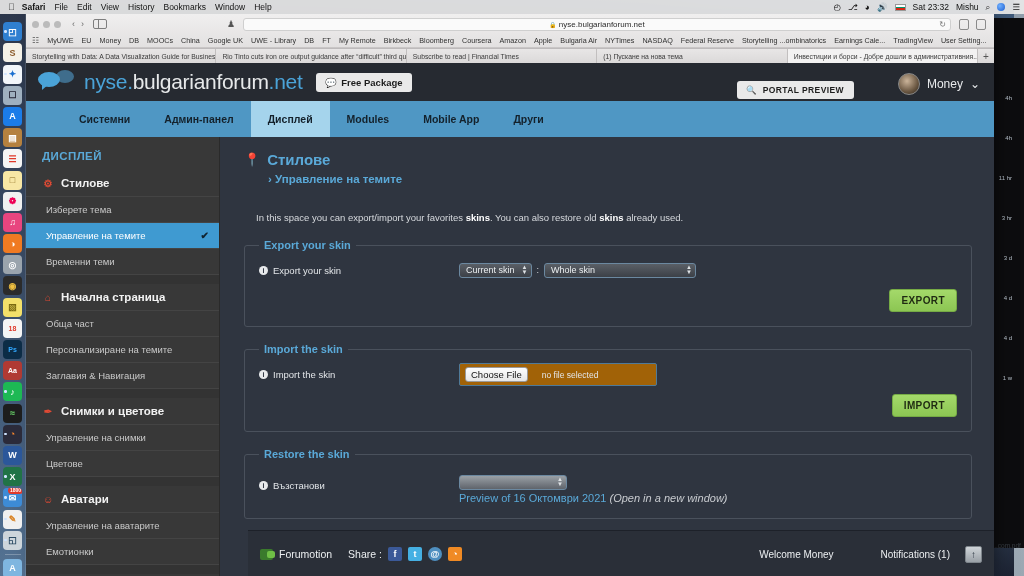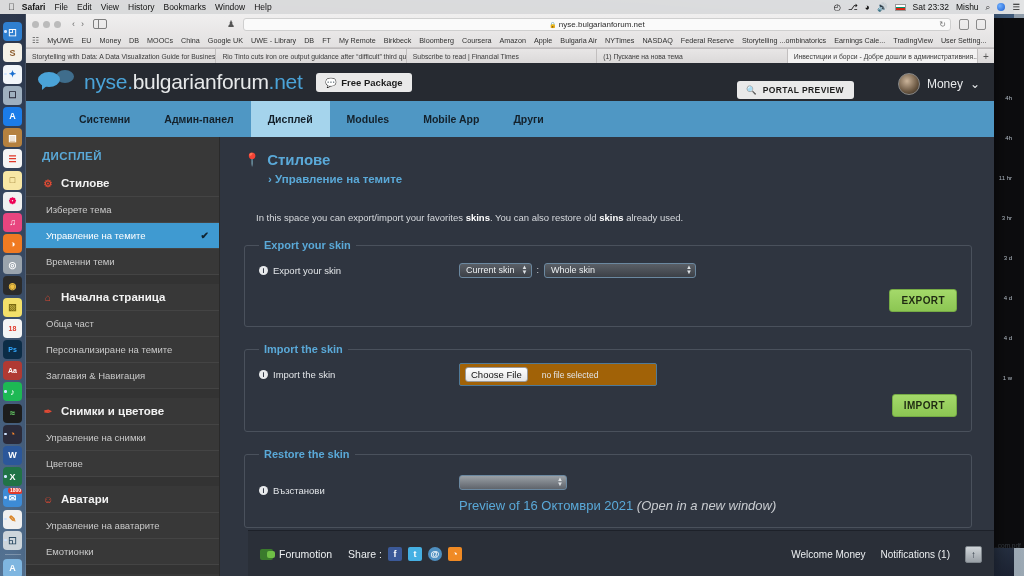--- a/index.html
+++ b/index.html
@@ -248,21 +248,21 @@
     background: #a16207; border: 1px solid #4f7a99; border-radius: 2px;
     padding: 3px 5px; display: inline-flex; align-items: center; gap: 14px;
     width: 198px;
   }
   .choosefile {
     background: linear-gradient(180deg,#fdfdfd,#e6e6e6);
     border: 1px solid #9a9a9a; border-radius: 3px;
     color: #111; font-size: 9.5px; padding: 1px 5px;
   }
   .nofile { color: #e3e6e9; font-size: 8.5px; }
-  .preview-line { font-size: 13px; color: #5aa9d8; margin-top: 8px; }
+  .preview-line { font-size: 11px; color: #5aa9d8; margin-top: 2px; }
   .preview-line i { color: #c9ccd0; }
 
   
   .forumbar {
     position: absolute; left: 222px; bottom: 0; width: 746px; height: 47px;
     background: #2a2f38; display: flex; align-items: center;
     padding: 0 12px; z-index: 25; border-top: 1px solid #1d2129;
   }
   .fm-logo-ico {
     width: 13px; height: 11px; background: #3a7a2c; border-radius: 2px; position: relative;
@@ -276,21 +276,21 @@
   .soc {
     width: 14px; height: 14px; border-radius: 2px; margin-left: 6px;
     display: flex; align-items: center; justify-content: center;
     color: #fff; font-size: 9px; font-weight: bold;
   }
   .soc.fb { background: #3b5998; }
   .soc.tw { background: #45b0e3; }
   .soc.em { background: #4f8fc0; border-radius: 50%; }
   .soc.rss { background: #f08a24; }
   .fm-right { margin-left: auto; display: flex; align-items: center; gap: 15px; }
-  .fm-right span { color: #eceff1; font-size: 10px; }
+  .fm-right span { color: #eceff1; font-size: 10px; margin-left: 32px; }
   .fm-up {
     width: 17px; height: 17px; background: linear-gradient(180deg,#cfd4d8,#9aa1a7);
     border: 1px solid #7e858b; border-radius: 2px;
     display: flex; align-items: center; justify-content: center;
     color: #25303a; font-size: 10px;
   }
   .blue-strip {
     position: absolute; left: 246px; bottom: 0; width: 644px; height: 14px;
     background: #ffffff; padding: 3px 4px 0 4px;
   }

